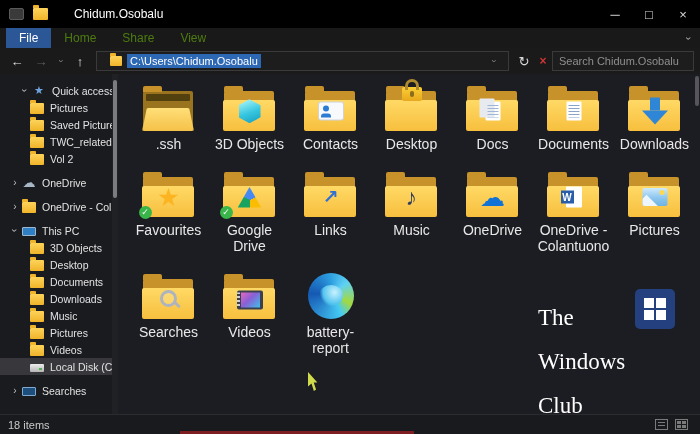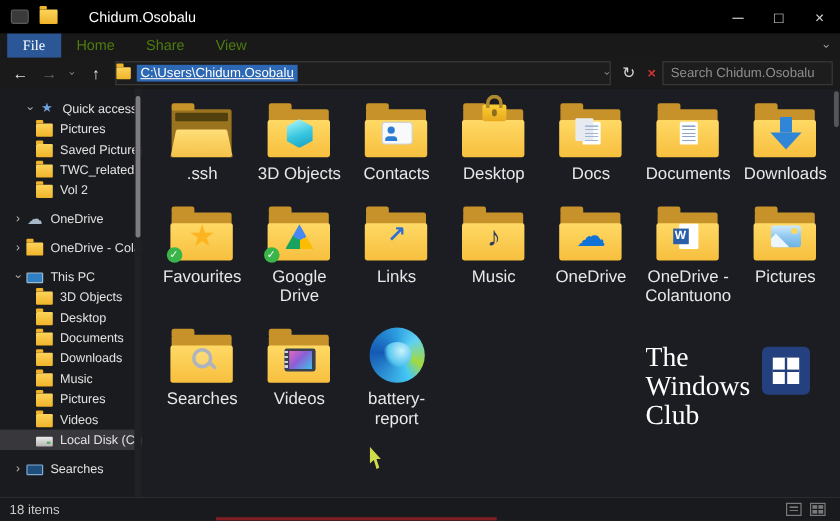--- a/index.html
+++ b/index.html
@@ -13,30 +13,30 @@
 .tb-ico.gray{background:#3a3a3a;border:1px solid #5a5a5a;border-radius:2px;}
 .mini-folder{background:linear-gradient(#fdd35a,#f0b42a);border-radius:1px;position:relative;}
 .mini-folder::before{content:'';position:absolute;top:-3px;left:0;width:6px;height:3px;background:#f0b42a;border-radius:1px 1px 0 0;}
 .tb-title{margin-left:26px;color:#fff;}
 .tb-controls{margin-left:auto;display:flex;height:100%;}
 .tb-btn{width:34px;display:flex;align-items:center;justify-content:center;color:#d9d9d9;font-size:13px;}
 
 
 .tabsrow{display:flex;align-items:center;height:20px;background:#191919;padding-left:6px;}
 .rtab{padding:2px 13px;font-size:12px;color:#4d7c0f;height:20px;line-height:16px;}
-.rtab.active{background:#2b5797;color:#fff;font-family:Liberation Serif, serif;}
+.rtab.active{background:#2b5797;color:#fff;}
 .ribbon-exp{margin-left:auto;margin-right:10px;color:#b0b0b0;font-size:10px;}
 .rot90{display:inline-block;transform:rotate(90deg);}
 
 
 .navrow{display:flex;align-items:center;height:26px;background:#1a1a1a;padding:0 6px;gap:2px;}
 .nav-btn{width:22px;text-align:center;color:#e0e0e0;font-size:13px;}
 .nav-btn.dis{color:#5f5f5f;}
 .nav-btn.small{width:13px;font-size:9px;color:#9a9a9a;}
-.addr-field{flex:1;display:flex;align-items:center;height:20px;background:#1d1d1d;border:1px solid #3a3a3a;margin:0 3px;padding:0 0;gap:5px;text-decoration:underline;}
+.addr-field{flex:1;display:flex;align-items:center;height:20px;background:#1d1d1d;border:1px solid #3a3a3a;margin:0 3px;padding:0 13px;gap:5px;}
 .addr-ico{width:12px;height:10px;flex:none;}
 .addr-text{background:#2d68b5;color:#fff;font-size:11px;padding:1px 3px;white-space:nowrap;}
 .addr-dd{margin-left:auto;color:#9a9a9a;font-size:9px;}
 .refresh-btn{width:20px;text-align:center;color:#d8d8d8;font-size:13px;}
 .red-x{color:#cf3535;font-size:12px;font-weight:bold;width:14px;text-align:center;}
 .search-box{width:142px;height:20px;background:#1d1d1d;border:1px solid #3a3a3a;color:#cfcfcf;font-size:11px;padding:0 6px;outline:none;font-family:inherit;}
 .search-box::placeholder{color:#8f8f8f;}
 
 
 .body{position:absolute;top:74px;left:0;right:0;bottom:20px;display:flex;}
@@ -114,21 +114,21 @@
 .ov-video::before{content:'';position:absolute;left:4px;top:2px;width:19px;height:15px;background:linear-gradient(135deg,#e667c0 0%,#8a5fd6 45%,#3fc1e8 100%);}
 .ov-video::after{content:'';position:absolute;left:0;top:2px;width:3px;height:15px;background:repeating-linear-gradient(#cfd3da 0 2px,transparent 2px 4px);}
 .badge-check{position:absolute;left:-1px;bottom:-1px;width:13px;height:13px;border-radius:50%;background:#39b54a;z-index:5;color:#fff;font-size:9px;line-height:13px;text-align:center;}
 .badge-check::before{content:'✓';}
 .edge-circle{position:absolute;left:50%;top:50%;transform:translate(-50%,-50%);width:46px;height:46px;border-radius:50%;background:conic-gradient(from 160deg at 55% 45%,#45c9f5 0deg,#1559b3 110deg,#2d9fe0 190deg,#5fd1f5 250deg,#a3d93f 320deg,#45c9f5 360deg);}
 .edge-circle::before{content:'';position:absolute;left:24%;top:26%;width:54%;height:46%;border-radius:50%;background:radial-gradient(circle at 65% 35%,#c9f2fd 0%,#55c5ef 55%,rgba(85,197,239,0) 72%);}
 
 
 .watermark{position:absolute;left:420px;top:212px;display:flex;gap:10px;align-items:flex-start;pointer-events:none;}
 .wm-text{font-family:"Liberation Serif","DejaVu Serif",serif;color:#fff;font-size:23px;line-height:1.04;}
-.wm-text span{display:block;}
+.wm-text span{display:block;margin-top:20px;}
 .wm-logo{width:40px;height:40px;background:#24407e;border-radius:5px;position:relative;flex:none;margin-top:3px;}
 .wm-logo::before{content:'';position:absolute;left:9px;top:9px;width:22px;height:22px;background:#fff;}
 .wm-logo::after{content:'';position:absolute;left:9px;top:9px;width:22px;height:22px;
   background:linear-gradient(#24407e,#24407e) 10px 0/2px 22px no-repeat,
              linear-gradient(#24407e,#24407e) 0 10px/22px 2px no-repeat;}
 .cursor{position:absolute;left:190px;top:298px;width:13px;height:19px;background:#cfdb4a;
   clip-path:polygon(0 0,0 76%,27% 60%,45% 100%,62% 92%,44% 55%,72% 55%);filter:drop-shadow(0 0 1px #222);z-index:8;}
 
 
 .statusbar{position:absolute;left:0;right:0;bottom:0;height:20px;background:#191a1d;border-top:1px solid #2c2c30;display:flex;align-items:center;font-size:11px;color:#c9c9c9;padding:0 8px;}

